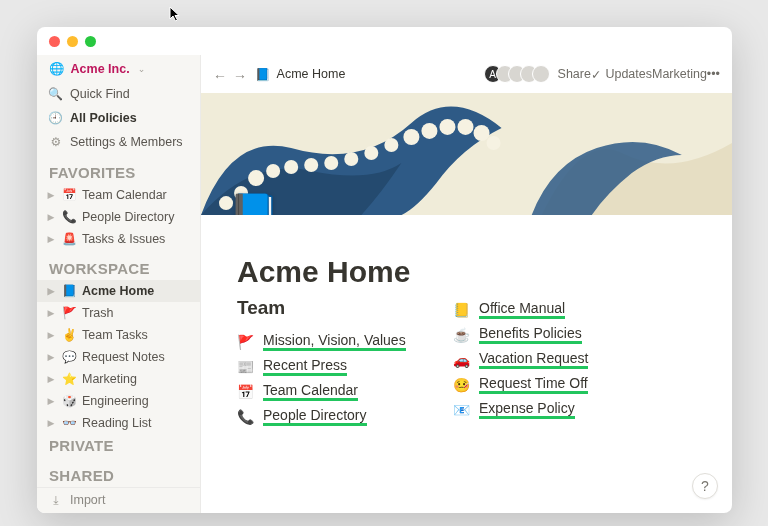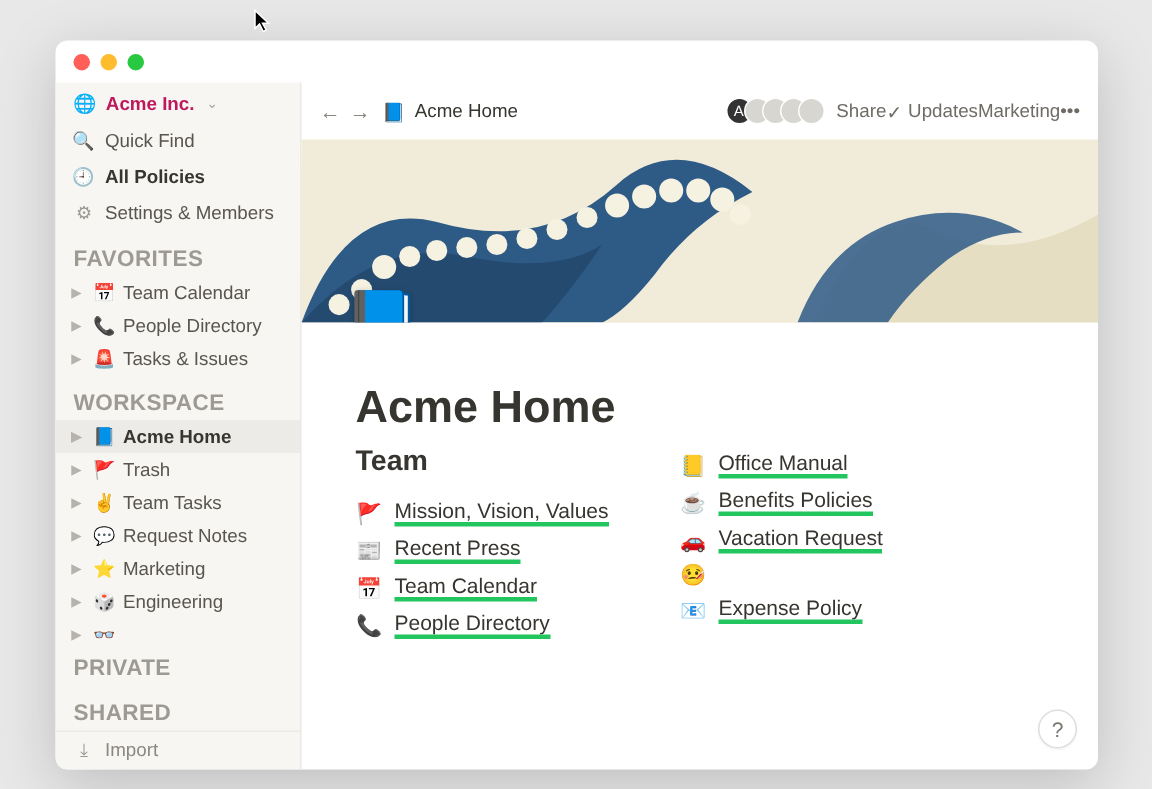--- a/index.html
+++ b/index.html
@@ -140,20 +140,21 @@
             <span class="lbl">Marketing</span>
           </div>
           <div class="tree-row">
             <span class="tw">▶</span>
             <span class="em">🎲</span>
             <span class="lbl">Engineering</span>
           </div>
           <div class="tree-row">
             <span class="tw">▶</span>
             <span class="em">👓</span>
+            <span class="lbl">Reading List</span>
           </div>
         </div>
 
       <div class="sb-hdr" style="padding-top:3px">PRIVATE</div>
       <div class="sb-hdr">SHARED</div>
 
       <div class="sb-footer">
         <div class="sb-row">
           <span class="ic">⤓</span>
           <span>Import</span>
@@ -254,20 +255,21 @@
               <div class="link-row">
                 <span class="em">☕</span>
                 <span class="txt">Benefits Policies</span>
               </div>
               <div class="link-row">
                 <span class="em">🚗</span>
                 <span class="txt">Vacation Request</span>
               </div>
               <div class="link-row">
                 <span class="em">🤒</span>
+                <span class="txt">Request Time Off</span>
               </div>
               <div class="link-row">
                 <span class="em">📧</span>
                 <span class="txt">Expense Policy</span>
               </div>
             </div>
           </div>
       </div>
 
       <div class="help">?</div>

